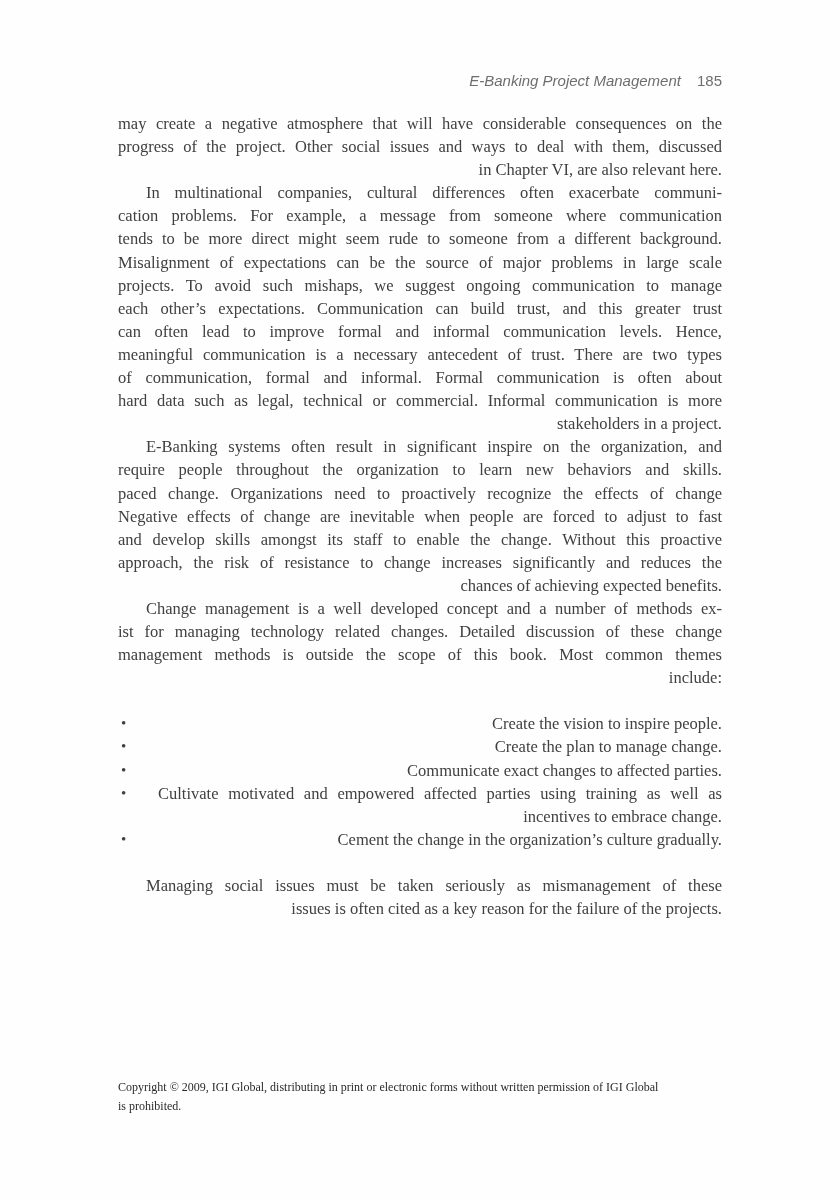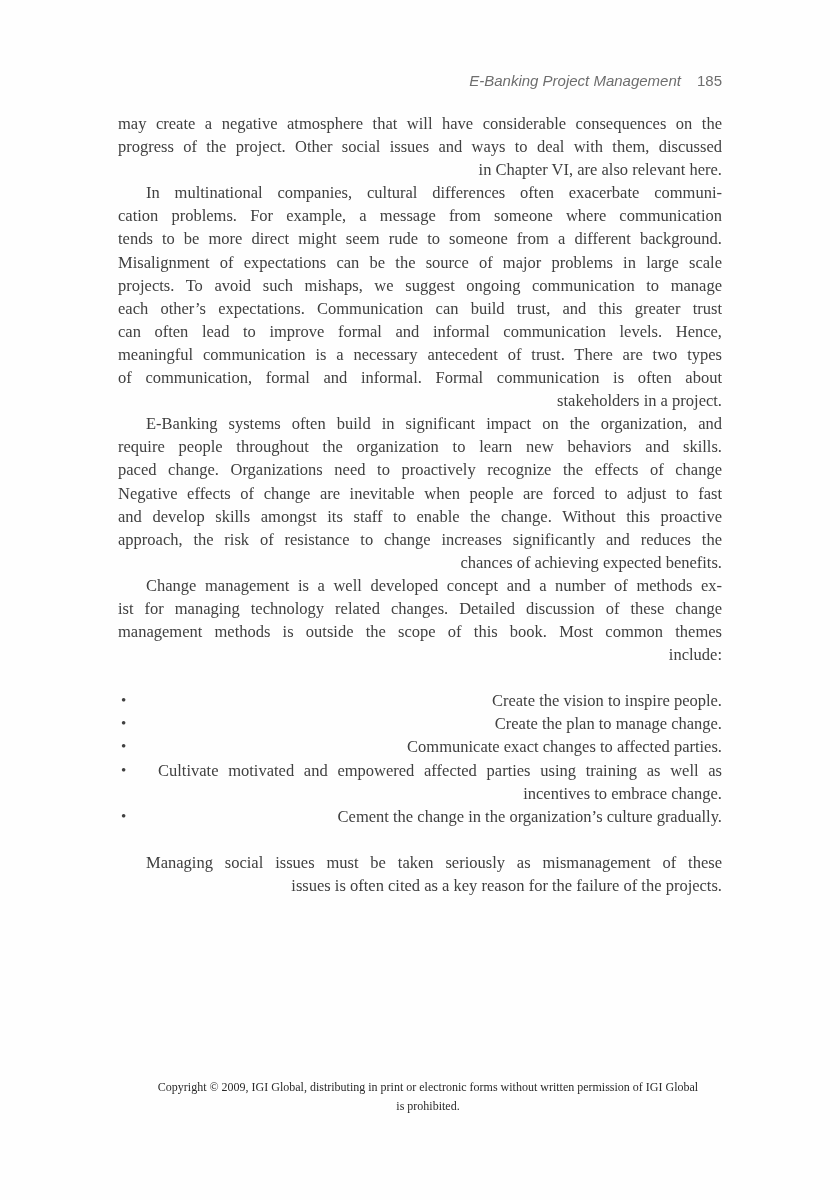--- a/index.html
+++ b/index.html
@@ -71,21 +71,20 @@
     min-width: 0;
   }
   .page-footer {
     position: absolute;
     top: 1078px;
     left: 118px;
     width: 620px;
     font-size: 12px;
     line-height: 19px;
     color: #2a2a2a;
-    text-align: center;
   }
 </style>
 </head>
 <body>
 
 <div class="page">
 
   <div class="running-head">
     <span class="title">E-Banking Project Management</span><span class="pagenum">185</span>
   </div>
@@ -99,24 +98,25 @@
       <div class="paragraph">
         <div class="line fill indent">In multinational companies, cultural differences often exacerbate communi-</div>
         <div class="line fill">cation problems. For example, a message from someone where communication</div>
         <div class="line fill">tends to be more direct might seem rude to someone from a different background.</div>
         <div class="line fill">Misalignment of expectations can be the source of major problems in large scale</div>
         <div class="line fill">projects. To avoid such mishaps, we suggest ongoing communication to manage</div>
         <div class="line fill">each other’s expectations. Communication can build trust, and this greater trust</div>
         <div class="line fill">can often lead to improve formal and informal communication levels. Hence,</div>
         <div class="line fill">meaningful communication is a necessary antecedent of trust. There are two types</div>
         <div class="line fill">of communication, formal and informal. Formal communication is often about</div>
+        <div class="line fill">hard data such as legal, technical or commercial. Informal communication is more</div>
         <div class="line">stakeholders in a project.</div>
       </div>
       <div class="paragraph">
-        <div class="line fill indent">E-Banking systems often build in significant impact on the organization, and</div>
+        <div class="line fill indent">E-Banking systems often result in significant inspire on the organization, and</div>
         <div class="line fill">require people throughout the organization to learn new behaviors and skills.</div>
         <div class="line fill">paced change. Organizations need to proactively recognize the effects of change</div>
         <div class="line fill">Negative effects of change are inevitable when people are forced to adjust to fast</div>
         <div class="line fill">and develop skills amongst its staff to enable the change. Without this proactive</div>
         <div class="line fill">approach, the risk of resistance to change increases significantly and reduces the</div>
         <div class="line">chances of achieving expected benefits.</div>
       </div>
       <div class="paragraph">
         <div class="line fill indent">Change management is a well developed concept and a number of methods ex-</div>
         <div class="line fill">ist for managing technology related changes. Detailed discussion of these change</div>

